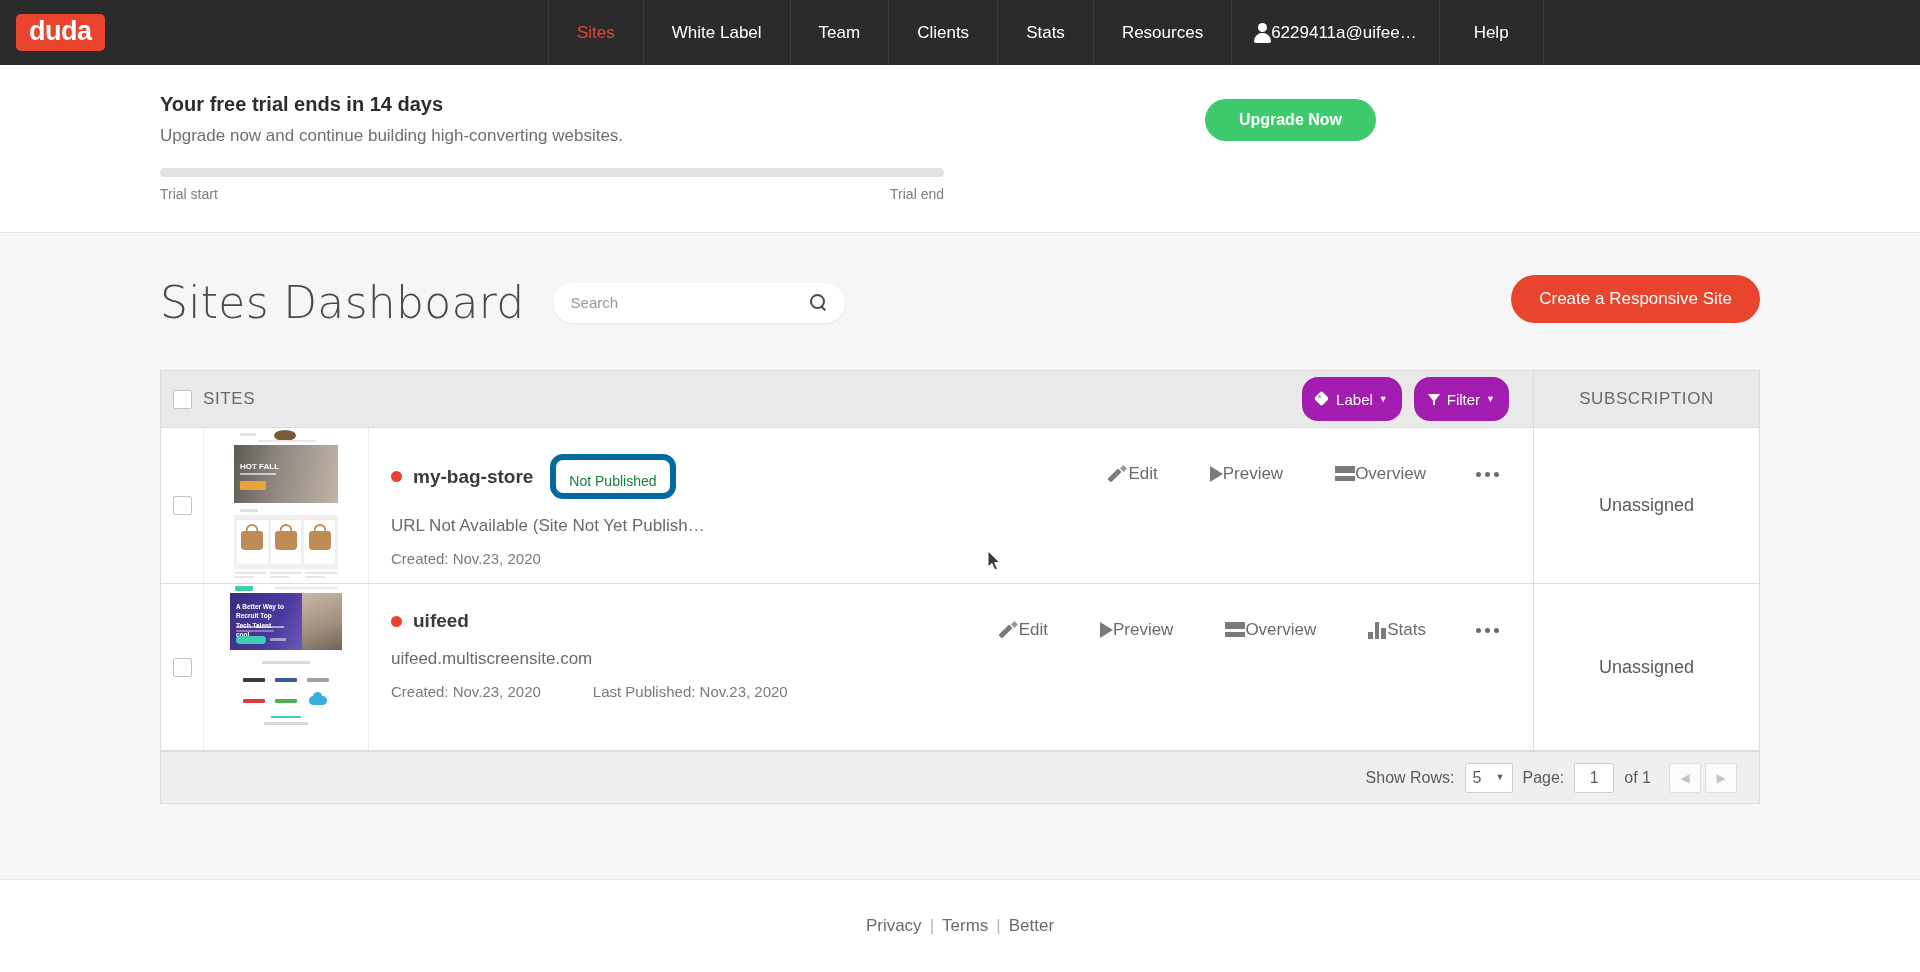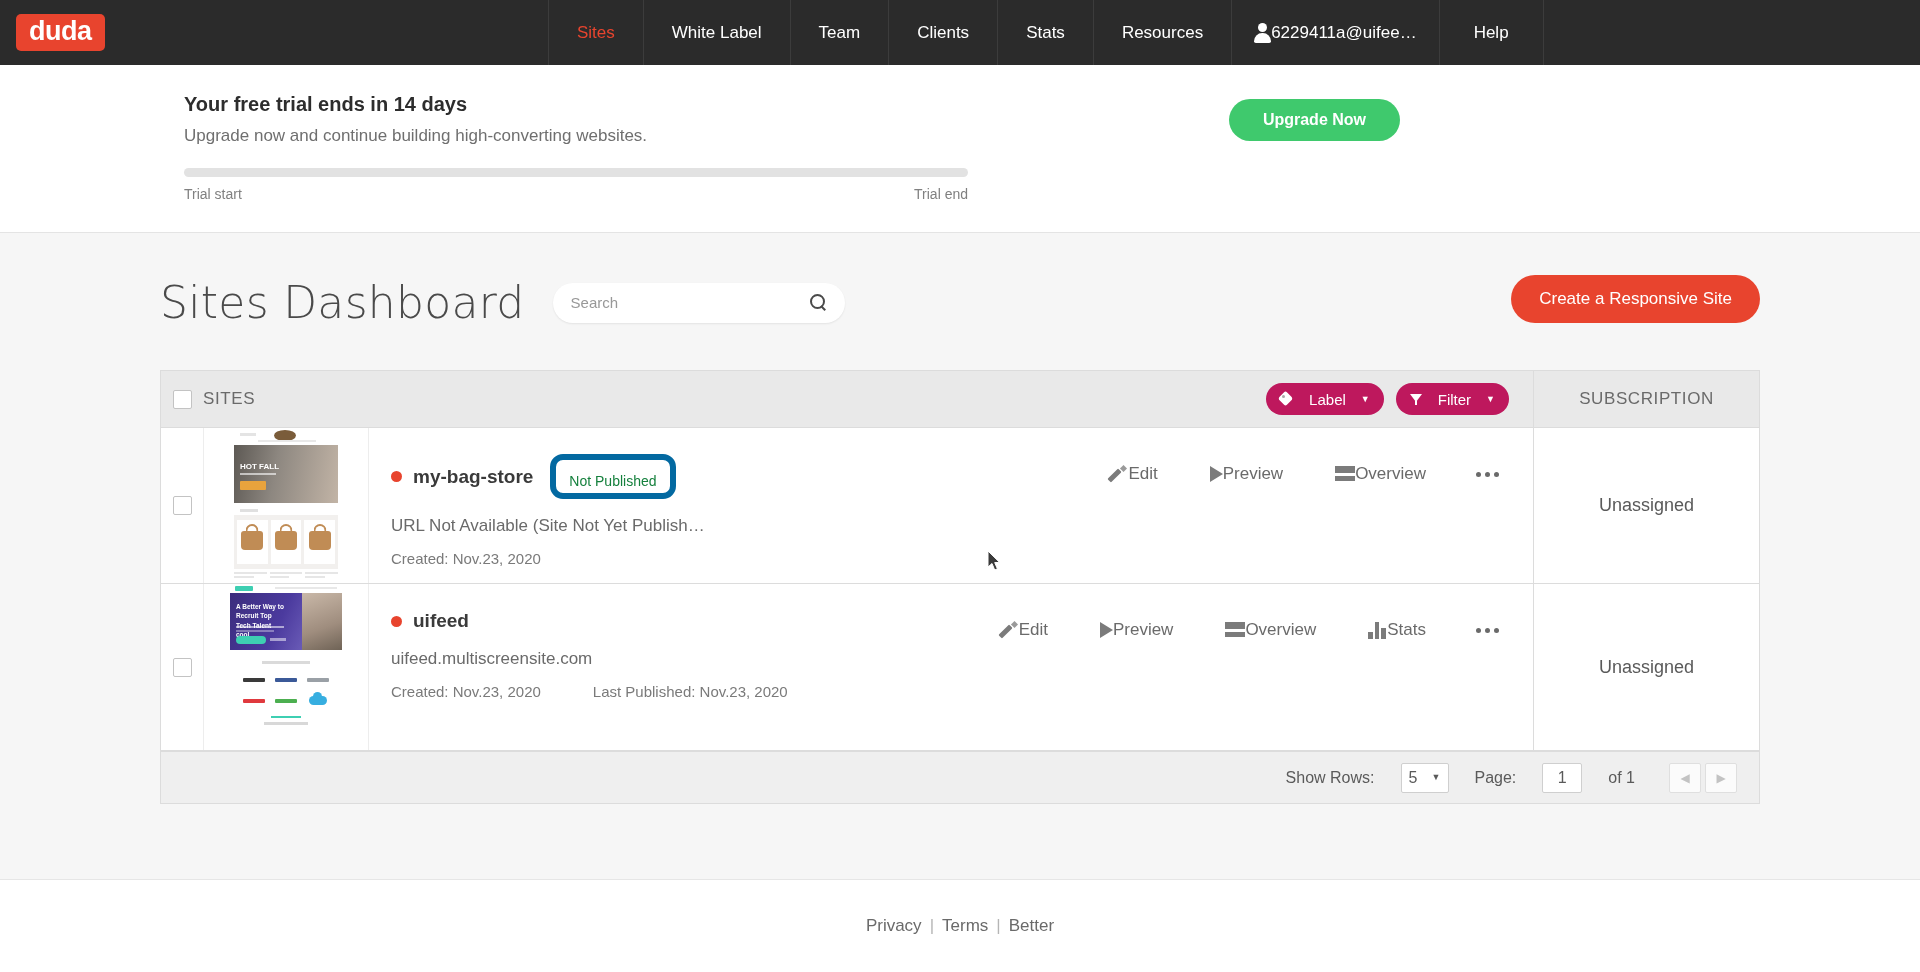--- a/index.html
+++ b/index.html
@@ -64,21 +64,21 @@
   }
 
   
   .trial {
     background: #ffffff;
     padding: 28px 0 0 0;
     position: relative;
     height: 168px;
     border-bottom: 1px solid #e4e4e4;
   }
-  .trial-inner { width: 1536px; padding: 0 160px; position: relative; margin-left: 24px; }
+  .trial-inner { width: 1536px; padding: 0 160px; position: relative; }
   .trial-title { font-size: 20px; font-weight: bold; color: #2d2d2d; }
   .trial-sub { font-size: 17px; color: #6f6f6f; margin-top: 10px; }
   .upgrade-btn {
     position: absolute; right: 160px; top: 6px;
     background: #3fc96d; color: #fff; border: none;
     border-radius: 22px; font-size: 16px; font-weight: bold;
     padding: 12px 34px; cursor: pointer;
     font-family: "Liberation Sans", sans-serif;
   }
   .progress {
@@ -152,24 +152,24 @@
     width: 19px; height: 19px; background: #fff;
     border: 1px solid #c3c3c3; border-radius: 2px; cursor: pointer;
   }
   .th-sites {
     flex: 1; font-size: 17px; color: #6a6a6a;
     letter-spacing: 0.6px; display: flex; align-items: center;
     padding-left: 0px;
   }
   .head-btns { display: flex; gap: 12px; padding-right: 24px; }
   .pill {
-    background: #be185d; color: #fff;
+    background: #a21caf; color: #fff;
     border: none; border-radius: 16px;
-    height: 32px; padding: 0 14px;
-    display: flex; align-items: center; gap: 15px;
+    height: 44px; padding: 0 14px;
+    display: flex; align-items: center; gap: 6px;
     font-size: 15px; cursor: pointer;
     font-family: "Liberation Sans", sans-serif;
   }
   .tag-icon { width: 14px; height: 14px; position: relative; }
   .tag-icon::before {
     content: ""; position: absolute; left: 0; top: 1px;
     width: 11px; height: 11px; background: #fff;
     transform: rotate(45deg); border-radius: 2px 3px 2px 3px;
   }
   .tag-icon::after {
@@ -304,21 +304,21 @@
   .sub-cell {
     width: 226px; flex: none; border-left: 1px solid #dcdcdc;
     display: flex; align-items: center; justify-content: center;
     font-size: 18px; color: #5a5a5a;
   }
 
   .tfoot {
     height: 52px; background: #efefef;
     border-top: 1px solid #dcdcdc;
     display: flex; align-items: center; justify-content: flex-end;
-    padding-right: 22px; gap: 26px;
+    padding-right: 22px; gap: 10px;
     font-size: 16px; color: #5a5a5a;
   }
   .sel {
     background: #fff; border: 1px solid #cfcfcf;
     height: 30px; min-width: 48px; border-radius: 2px;
     display: flex; align-items: center; justify-content: space-between;
     padding: 0 7px; gap: 8px; cursor: pointer; font-size: 16px;
   }
   .pageinput {
     background: #fff; border: 1px solid #cfcfcf;

